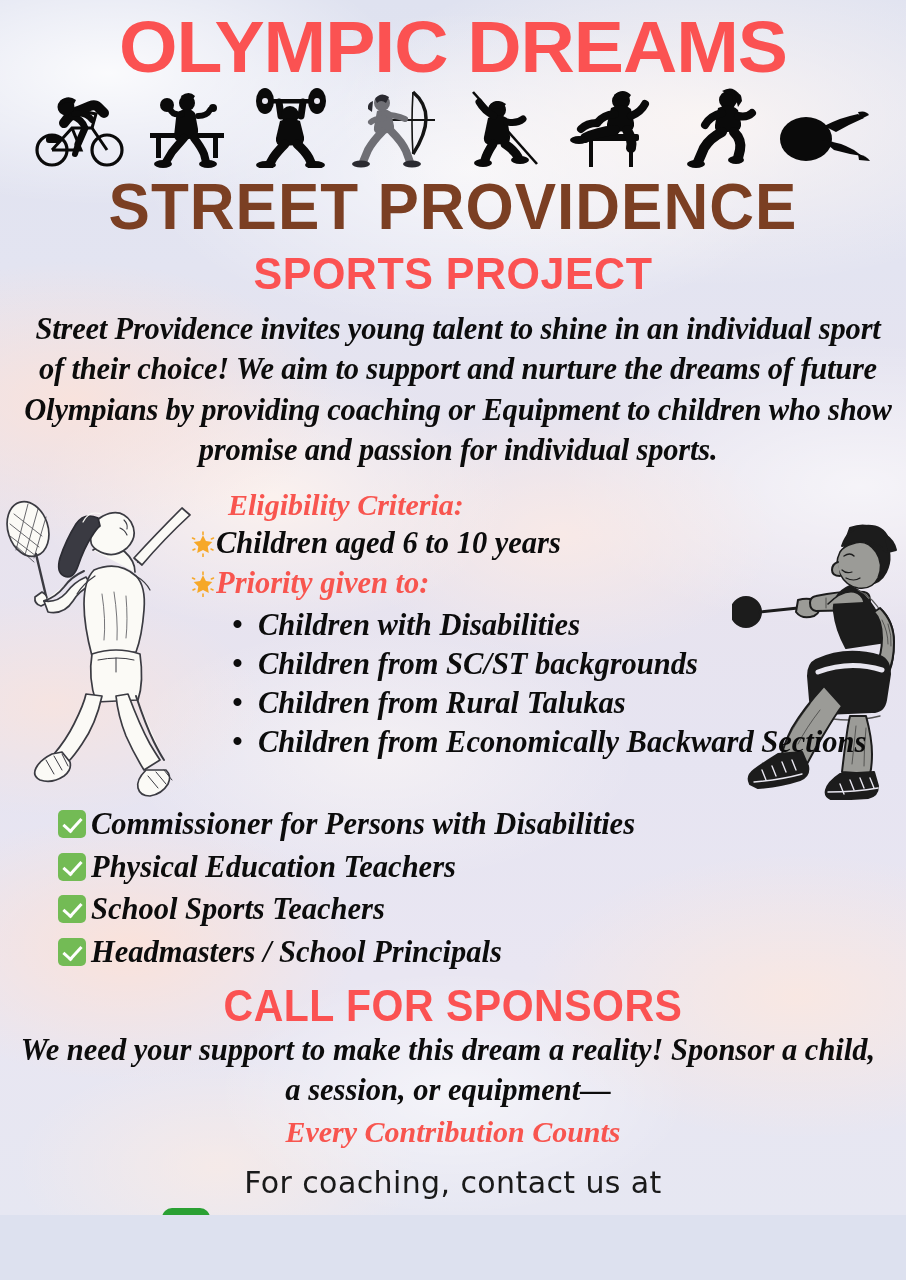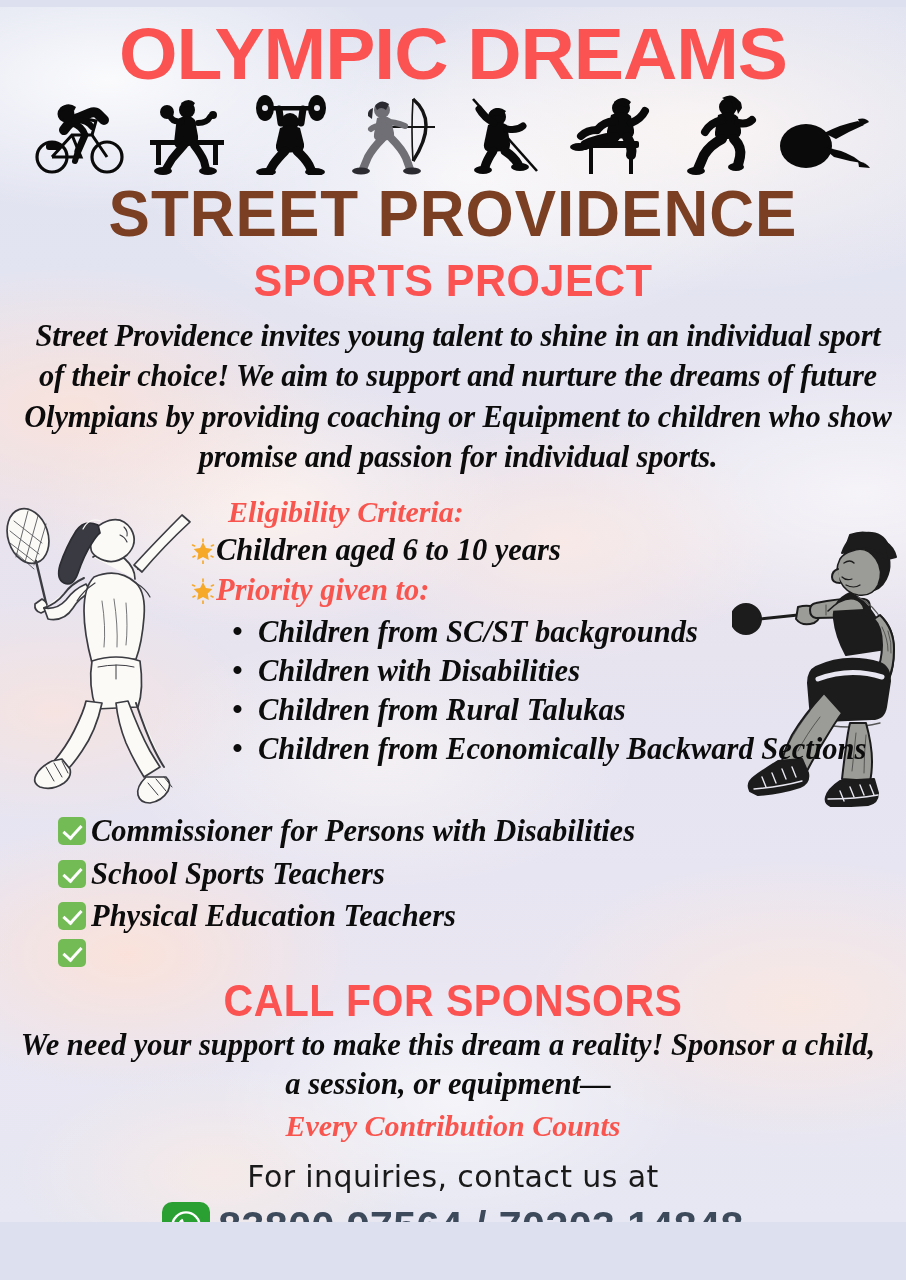--- a/index.html
+++ b/index.html
@@ -31,21 +31,20 @@
       radial-gradient(ellipse 330px 180px at 30% 41%,  rgba(255,244,238,.85) 0%, rgba(255,244,238,0) 72%),
       radial-gradient(ellipse 300px 170px at 62% 44%,  rgba(255,236,228,.70) 0%, rgba(255,236,228,0) 72%),
       radial-gradient(ellipse 420px 200px at 95% 40%,  rgba(255,255,255,.60) 0%, rgba(255,255,255,0) 72%),
       radial-gradient(ellipse 300px 160px at 6%  58%,  rgba(255,228,216,.62) 0%, rgba(255,228,216,0) 70%),
       radial-gradient(ellipse 360px 180px at 42% 62%,  rgba(255,250,246,.55) 0%, rgba(255,250,246,0) 72%),
       radial-gradient(ellipse 330px 190px at 14% 78%,  rgba(255,225,212,.78) 0%, rgba(255,225,212,0) 70%),
       radial-gradient(ellipse 380px 200px at 88% 82%,  rgba(255,232,220,.70) 0%, rgba(255,232,220,0) 72%),
       radial-gradient(ellipse 330px 170px at 50% 90%,  rgba(255,255,255,.55) 0%, rgba(255,255,255,0) 72%),
       radial-gradient(ellipse 280px 150px at 24% 96%,  rgba(255,236,226,.60) 0%, rgba(255,236,226,0) 72%),
       linear-gradient(180deg, #dfe2f0 0%, #e3e4f1 22%, #e8e3ee 44%, #e6e4f1 62%, #e9e6f2 80%, #e6e7f2 100%);
-    margin-top: 7px;
   }
 
   
   .headline {
     text-align:center;
     font-family:"Liberation Sans", sans-serif;
     font-weight:bold;
     color:#fb5252;
     font-size:73px;
     letter-spacing:-1px;
@@ -513,53 +512,54 @@
         <svg class="star-ico" width="26" height="26" viewBox="0 0 26 26">
           <g stroke="#f6a828" stroke-width="1.6" stroke-linecap="round">
             <path d="M13 1 L13 3.5 M2.5 7 L4.6 8 M23.5 7 L21.4 8 M3 19 L5 18 M23 19 L21 18 M13 25.5 L13 23"></path>
           </g>
           <path d="M13 4.2 L15.9 10 L22.3 11 L17.7 15.5 L18.8 22 L13 18.9 L7.2 22 L8.3 15.5 L3.7 11 L10.1 10 Z" fill="#f6a828"></path>
         </svg>
         <span>Priority given to:</span>
       </div>
 
       <ul class="prio-list">
+        <li>Children with Disabilities</li>
         <li>Children from SC/ST backgrounds</li>
-        <li>Children with Disabilities</li>
         <li>Children from Rural Talukas</li>
         <li>Children from Economically Backward Sections</li>
       </ul>
 
     </div>
   </div>
 
   <div class="rec-wrap">
 
     <div class="rec-item">
       <span class="chk"></span>
       <span>Commissioner for Persons with Disabilities</span>
+    </div>
+    <div class="rec-item">
+      <span class="chk"></span>
+      <span>Physical Education Teachers</span>
     </div>
     <div class="rec-item">
       <span class="chk"></span>
       <span>School Sports Teachers</span>
     </div>
     <div class="rec-item">
       <span class="chk"></span>
-      <span>Physical Education Teachers</span>
-    </div>
-    <div class="rec-item">
-      <span class="chk"></span>
+      <span>Headmasters / School Principals</span>
     </div>
   </div>
 
   <div class="sponsor-head">CALL FOR SPONSORS</div>
   <div class="sponsor-body">We need your support to make this dream a reality! Sponsor a child, a session, or equipment—</div>
   <div class="sponsor-tag">Every Contribution Counts</div>
 
-  <div class="contact-line">For inquiries, contact us at</div>
+  <div class="contact-line">For coaching, contact us at</div>
   <div class="phone-row">
     <span class="wa">
       <svg width="36" height="36" viewBox="0 0 36 36">
         <path d="M18 4.4 C10.5 4.4 4.4 10.5 4.4 18 c0 2.6 .75 5.1 2.05 7.2 L4.6 31.4 l6.4-1.8 c2.05 1.2 4.4 1.8 7 1.8 c7.5 0 13.6-6.1 13.6-13.6 S25.5 4.4 18 4.4 z" fill="none" stroke="#ffffff" stroke-width="2.4"></path>
         <path d="M13.6 11.6 c-.5 0-1.1 .2-1.6 .8 c-.6 .7-1.5 1.8-1.5 4 c0 2.3 1.6 4.6 1.9 4.9 c.2 .3 3.1 5 7.7 6.8 c3.8 1.5 4.6 1.2 5.4 1.1 c.9-.1 2.8-1.1 3.2-2.2 c.4-1.1 .4-2 .3-2.2 c-.1-.2-.4-.3-.9-.6 c-.5-.3-2.8-1.5-3.3-1.6 c-.4-.2-.8-.2-1.1 .3 c-.3 .5-1.2 1.6-1.5 1.9 c-.3 .3-.6 .4-1 .1 c-.5-.3-2-.8-3.8-2.5 c-1.4-1.3-2.3-2.9-2.6-3.4 c-.3-.5 0-.8 .2-1 c.2-.2 .5-.6 .8-.9 c.2-.3 .3-.5 .5-.9 c.2-.4 .1-.7 0-.9 c-.1-.3-1.1-2.7-1.5-3.7 c-.4-.9-.8-.8-1.1-.8 z" fill="#ffffff"></path>
       </svg>
     </span>
     <span class="phone-num">83800 97564 / 70203 14848</span>
   </div>
 

